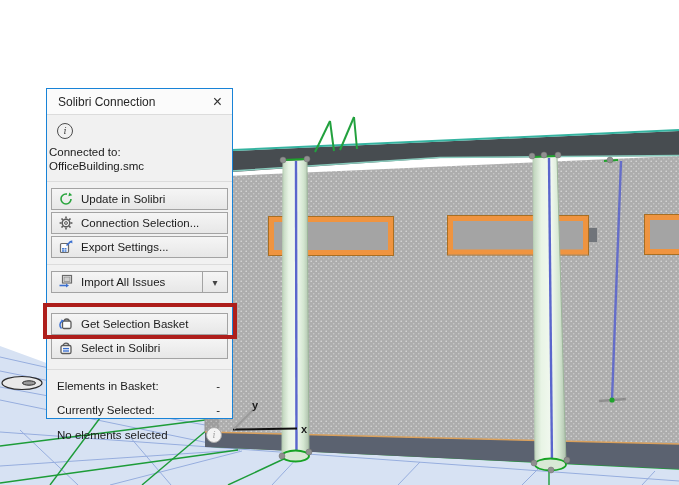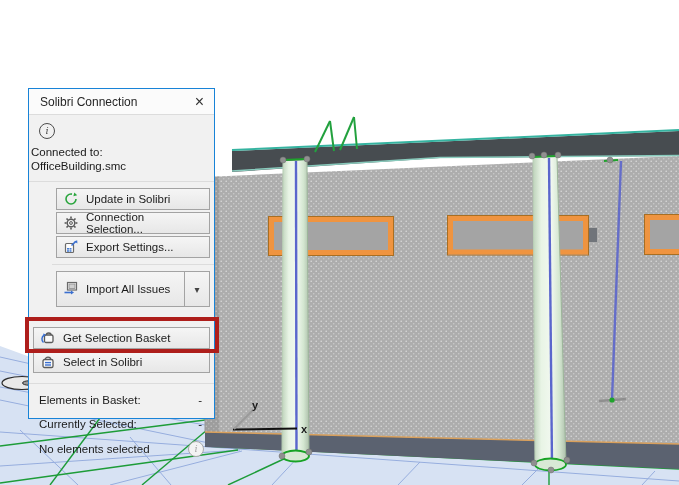--- a/index.html
+++ b/index.html
@@ -2,40 +2,40 @@
 <html><head>
 <meta charset="utf-8">
 <style>
   html,body{margin:0;padding:0;width:679px;height:485px;overflow:hidden;background:#fff;
     font-family:"Liberation Sans","DejaVu Sans",sans-serif;}
   .stage{position:relative;width:679px;height:485px;overflow:hidden;background:#fff;}
   .viewport{position:absolute;left:0;top:0;width:679px;height:485px;}
   .viewport svg{display:block;}
 
   
-  .palette{position:absolute;left:28px;top:88px;width:187px;height:331px;box-sizing:border-box;
+  .palette{position:absolute;left:46px;top:88px;width:187px;height:331px;box-sizing:border-box;
     background:#f1f1f1;border:1px solid #1883d7;z-index:10;color:#1a1a1a;font-size:11.5px;}
   .p-title{height:25px;display:flex;align-items:center;padding:0 8px 0 11px;background:#fbfbfb;
     border-bottom:1px solid #dcdcdc;}
   .p-title-text{font-size:12px;color:#262626;}
   .p-close{margin-left:auto;border:none;background:transparent;font-size:16px;line-height:16px;
     color:#333;cursor:pointer;padding:0 2px;font-family:inherit;}
   .p-info{display:flex;align-items:center;gap:8px;padding:8px 10px 3px 10px;}
   .icircle{display:inline-flex;align-items:center;justify-content:center;width:16px;height:16px;
     border-radius:50%;border:1.5px solid #4c4c4c;color:#4c4c4c;flex:0 0 auto;box-sizing:border-box;}
   .icircle .iglyph{font-family:"DejaVu Serif",serif;font-style:italic;font-size:10px;line-height:1;}
   .icircle.light{border-color:#a9a9a9;color:#a9a9a9;background:#f3f3f3;}
   .p-connected{padding:3px 10px 8px 2px;line-height:14px;border-bottom:1px solid #dcdcdc;}
-  .btn-stack{padding:4px 3px 4px 3px;margin-left:23px;}
+  .btn-stack{padding:4px 3px 4px 3px;}
   .btn-stack.bordered{border-bottom:1px solid #dcdcdc;}
   .pbtn{display:flex;align-items:center;gap:7px;height:22px;margin:2px 1px;box-sizing:border-box;
     background:linear-gradient(#f5f5f5,#e7e7e7);border:1px solid #a3a3a3;padding:0 6px;
     font-size:11.5px;color:#1b1b1b;width:calc(100% - 2px);font-family:inherit;cursor:pointer;text-align:left;}
   .pbtn .icon{display:inline-flex;width:16px;height:16px;flex:0 0 auto;}
-  .pbtn-split{display:flex;align-items:stretch;height:36px;margin:2px 1px;border:1px solid #a3a3a3;
+  .pbtn-split{display:flex;align-items:stretch;height:22px;margin:2px 1px;border:1px solid #a3a3a3;
     background:linear-gradient(#f5f5f5,#e7e7e7);box-sizing:border-box;}
   .pbtn-split .main{display:flex;align-items:center;gap:7px;flex:1;padding:0 6px;cursor:pointer;}
   .pbtn-split .arrow{width:24px;display:flex;align-items:center;justify-content:center;
     border-left:1px solid #a3a3a3;color:#444;font-size:10px;cursor:pointer;}
   .select-zone{position:relative;padding:12px 3px 2px 3px;}
   .red-box{position:absolute;left:-4px;top:4px;width:194px;height:36px;border:4px solid #ae1e1b;
     box-sizing:border-box;z-index:6;pointer-events:none;}
   .p-status{padding:4px 10px 0 10px;border-top:1px solid #dcdcdc;margin-top:6px;text-align:center;}
   .s-row{display:flex;align-items:center;justify-content:space-between;height:24px;}
   .s-row .val{padding-right:2px;}

